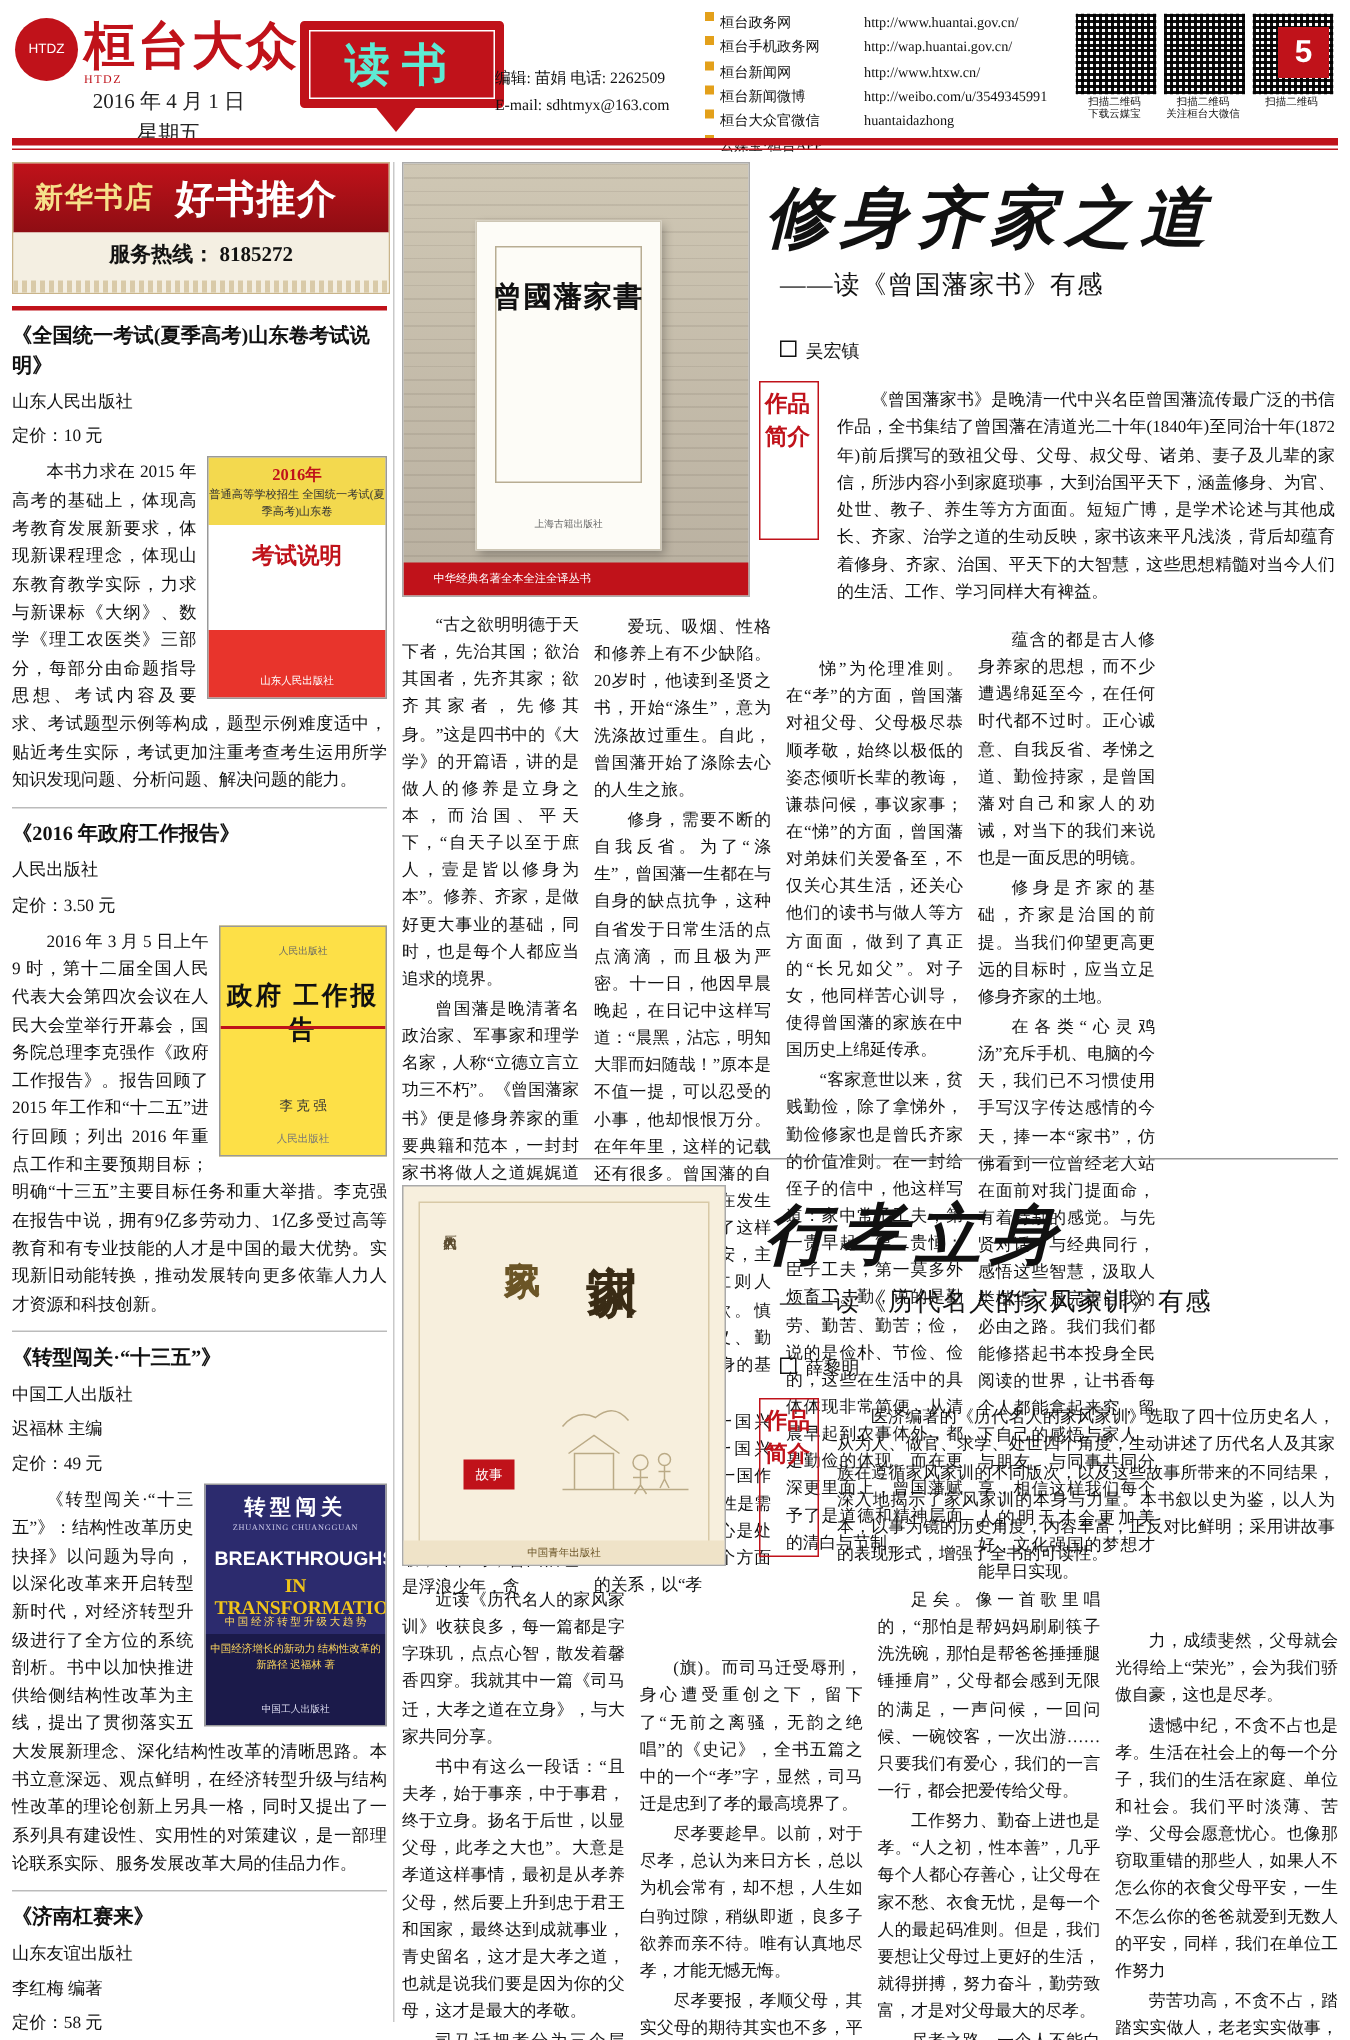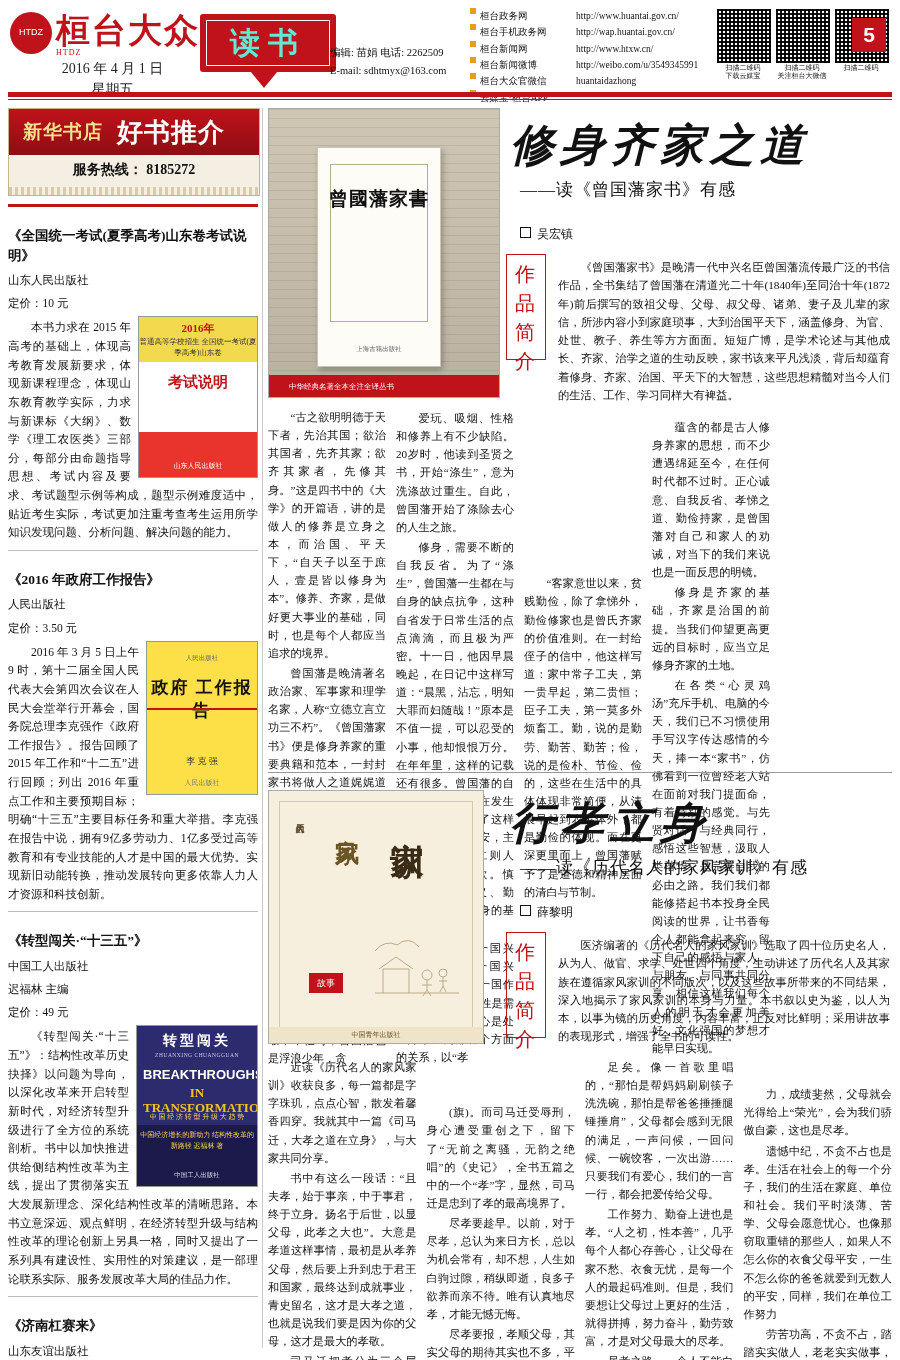--- a/index.html
+++ b/index.html
@@ -73,21 +73,21 @@
   }
   .bookbanner .bb-t2{
     position:absolute;left:108px;top:6px;font-size:26px;color:#fff;font-weight:bold;letter-spacing:1px;
   }
   .bookbanner .bb-bot{position:absolute;left:0;top:46px;width:250px;height:40px;background:#f4efe2;}
   .bookbanner .bb-hot{position:absolute;left:0;top:52px;width:250px;text-align:center;font-size:14px;color:#111;font-weight:bold;}
   .bookbanner .bb-pages{position:absolute;left:0;top:78px;width:250px;height:8px;
     background:repeating-linear-gradient(90deg,#d9caa8 0 3px,#f4efe2 3px 6px);}
 
   .redline{width:250px;height:3px;background:#c0121a;margin:8px 0 0 0;}
-  .entry{margin-top:19px;}
+  .entry{margin-top:7px;}
   .entry h3{
     margin:0 0 5px 0;font-size:13.5px;font-weight:bold;color:#111;line-height:1.45;
   }
   .entry .meta{font-size:11.5px;line-height:1.75;color:#111;margin-bottom:3px;}
   .entry p{
     margin:5px 0 0 0;font-size:11.5px;line-height:1.62;text-align:justify;text-indent:2em;color:#111;
   }
   .coverbox{float:right;margin:0 0 4px 7px;}
   .hr-thin{width:250px;height:1px;background:#bbb;margin:8px 0 0 0;}
 
@@ -161,21 +161,21 @@
     font-family:"DejaVu Serif",serif;font-style:italic;
   }
   .calliB{top:4px;}
   .subt{position:absolute;left:252px;top:70px;font-size:17px;color:#111;letter-spacing:1px;}
   .byline{position:absolute;left:252px;top:118px;font-size:12px;color:#111;}
   .byline .box{display:inline-block;width:9px;height:9px;border:1px solid #111;margin-right:6px;}
 
   .brief{position:absolute;left:242px;top:150px;width:380px;}
   .brief .tag{
     position:absolute;left:0;top:2px;width:30px;
-    color:#c0121a;font-size:20px;font-weight:normal;line-height:1.45;text-align:center;
+    color:#c0121a;font-size:15px;font-weight:bold;line-height:1.45;text-align:center;
   }
   .brief .tagbox{position:absolute;left:-4px;top:-4px;width:38px;height:104px;border:1px solid #c0121a;}
   .brief p{
     margin:0;font-size:11.3px;line-height:1.62;text-align:justify;text-indent:2em;color:#111;
     padding-left:48px;
   }
 
   .cols{position:absolute;left:0;width:624px;display:flex;gap:10px;align-items:center;}
   .cols .c{width:118px;}
   .cols p{margin:0 0 0 0;font-size:11.2px;line-height:1.62;text-align:justify;text-indent:2em;color:#111;}
@@ -371,20 +371,21 @@
         <p>曾国藩是晚清著名政治家、军事家和理学名家，人称“立德立言立功三不朽”。《曾国藩家书》便是修身养家的重要典籍和范本，一封封家书将做人之道娓娓道来，虽读来平淡浅，但平实之中蕴含珠玑，使人受益良多。</p>
         <p>修身，是浴火重生的过程，是对物欲的放弃和终身的克己。《大学》云：“欲修其身者，先正其心；欲正其心者，先诚其意；欲诚其意者，先致其知”，格物致知、正心诚意，是修身的基础。</p>
         <p>没有人生来自玉无瑕，年轻时，曾国藩也是浮浪少年，贪</p>
       </div>
       <div class="c">
         <p>爱玩、吸烟、性格和修养上有不少缺陷。20岁时，他读到圣贤之书，开始“涤生”，意为洗涤故过重生。自此，曾国藩开始了涤除去心的人生之旅。</p>
         <p>修身，需要不断的自我反省。为了“涤生”，曾国藩一生都在与自身的缺点抗争，这种自省发于日常生活的点点滴滴，而且极为严密。十一日，他因早晨晚起，在日记中这样写道：“晨黑，沾忘，明知大罪而妇随哉！”原本是不值一提，可以忍受的小事，他却恨恨万分。在年年里，这样的记载还有很多。曾国藩的自省延续一生。他在发生的一年不曾中断了这样的话。慎独则心安，主敬则身强，求仁则人悦，习劳则神钦。慎独、敬畏、仁义、勤奋，是曾国藩修身的基础。</p>
         <p>“一家仁，一国兴仁；一家让，一国兴让；一人贪戾，一国作乱”。齐家的重要性是需要的。齐家的核心是处理好家庭内部各个方面的关系，以“孝</p>
       </div>
       <div class="c">
+        <p>悌”为伦理准则。在“孝”的方面，曾国藩对祖父母、父母极尽恭顺孝敬，始终以极低的姿态倾听长辈的教诲，谦恭问候，事议家事；在“悌”的方面，曾国藩对弟妹们关爱备至，不仅关心其生活，还关心他们的读书与做人等方方面面，做到了真正的“长兄如父”。对子女，他同样苦心训导，使得曾国藩的家族在中国历史上绵延传承。</p>
         <p>“客家意世以来，贫贱勤俭，除了拿悌外，勤俭修家也是曾氏齐家的价值准则。在一封给侄子的信中，他这样写道：家中常子工夫，第一贵早起，第二贵恒；臣子工夫，第一莫多外烦畜工。勤，说的是勤劳、勤苦、勤苦；俭，说的是俭朴、节俭、俭的，这些在生活中的具体体现非常简便，从清晨早起到农事体外，都是勤俭的体现。而在更深更里面上，曾国藩赋予了是道德和精神层面的清白与节制。</p>
       </div>
       <div class="c">
         <p>蕴含的都是古人修身养家的思想，而不少遭遇绵延至今，在任何时代都不过时。正心诚意、自我反省、孝悌之道、勤俭持家，是曾国藩对自己和家人的劝诫，对当下的我们来说也是一面反思的明镜。</p>
         <p>修身是齐家的基础，齐家是治国的前提。当我们仰望更高更远的目标时，应当立足修身齐家的土地。</p>
         <p>在各类“心灵鸡汤”充斥手机、电脑的今天，我们已不习惯使用手写汉字传达感情的今天，捧一本“家书”，仿佛看到一位曾经老人站在面前对我门提面命，有着特别的感觉。与先贤对话，与经典同行，感悟这些智慧，汲取人类楷华，是完善自我的必由之路。我们我们都能修搭起书本投身全民阅读的世界，让书香每个人都能拿起来究，留下自己的感悟与家人、与朋友、与同事共同分享，相信这样我们每个人的明天才会更加美好，文化强国的梦想才能早日实现。</p>
       </div>
     </div>
   </div>
 

